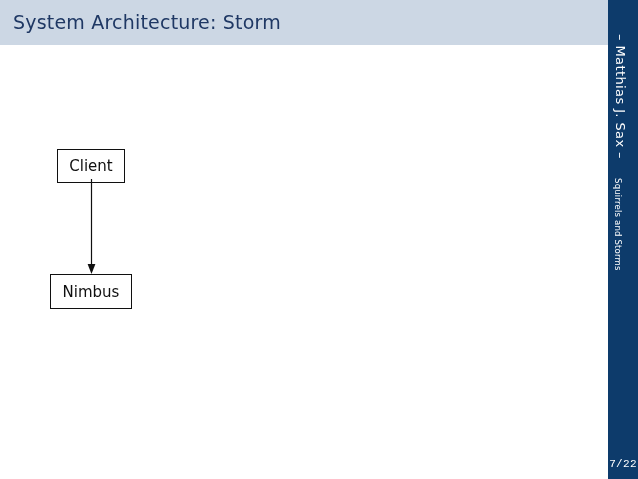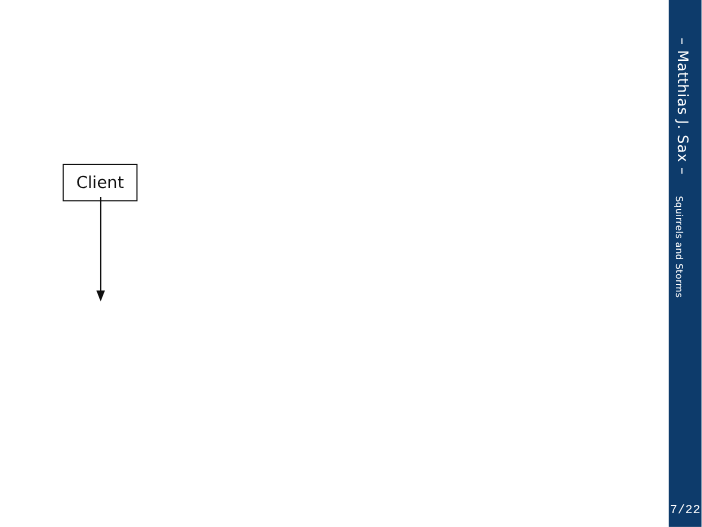--- a/index.html
+++ b/index.html
@@ -130,32 +130,38 @@
     top: 134px;
     width: 44px;
     height: 100px;
   }
 </style>
 </head>
 <body>
 
 <div class="slide">
 
+  <div class="title-bar">
+    <div class="title-text">System Architecture: Storm</div>
+  </div>
 
   <div class="diagram">
 
     <div class="node-box node-client">
       <span>Client</span>
     </div>
 
     <svg class="arrow-svg" viewBox="0 0 44 100">
       <line x1="21.5" y1="0" x2="21.5" y2="90" stroke="#101010" stroke-width="1.2"></line>
       <polygon points="21.5,95 17.6,85 25.4,85" fill="#101010"></polygon>
     </svg>
 
+    <div class="node-box node-nimbus">
+      <span>Nimbus</span>
+    </div>
 
   </div>
 
   <div class="sidebar">
     <div class="sidebar-inner">
       <div class="sidebar-rot">
         <span class="sidebar-author">– Matthias J. Sax –</span>
         <span class="sidebar-subtitle">Squirrels and Storms</span>
       </div>
       <div class="page-number">7/22</div>

